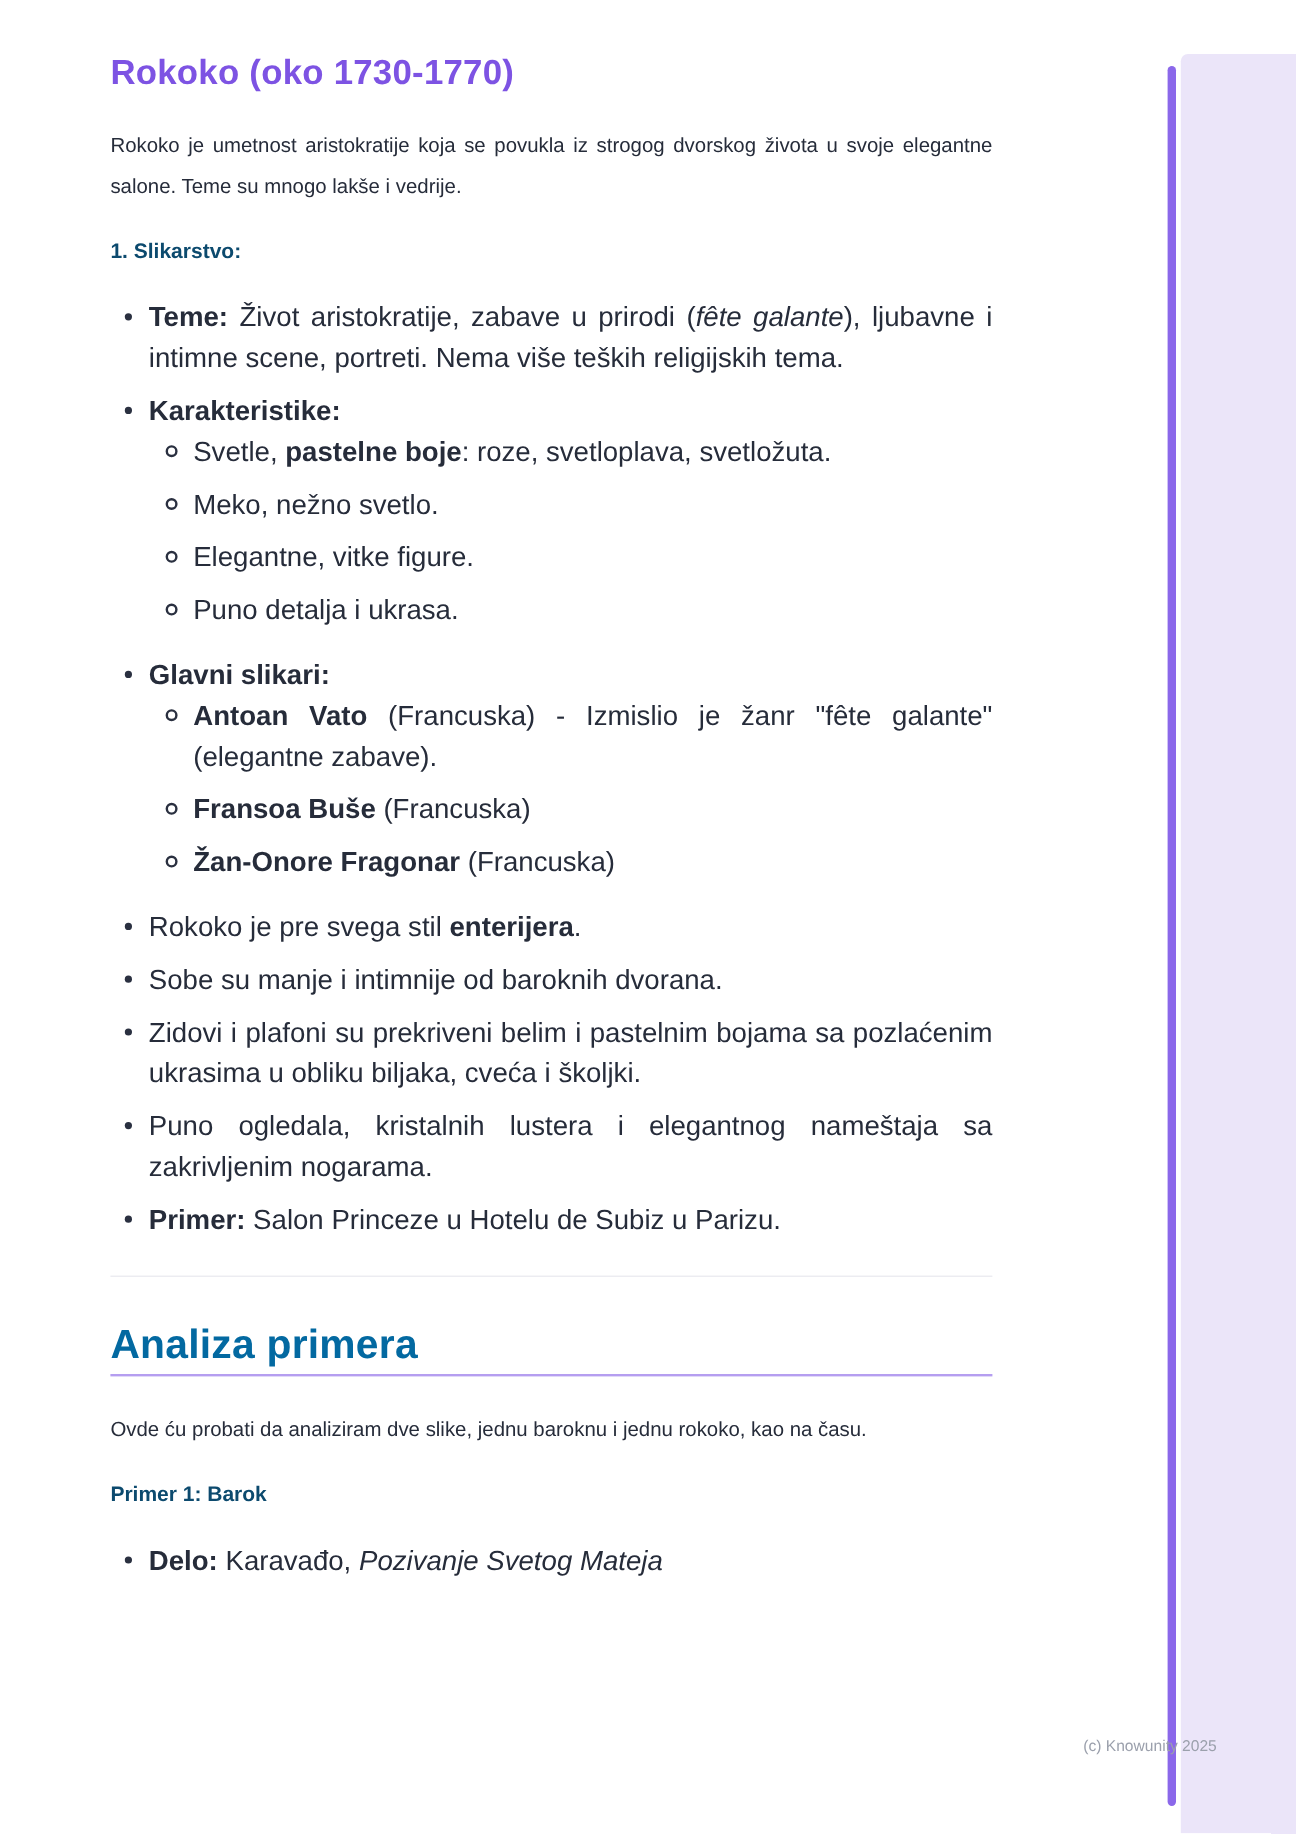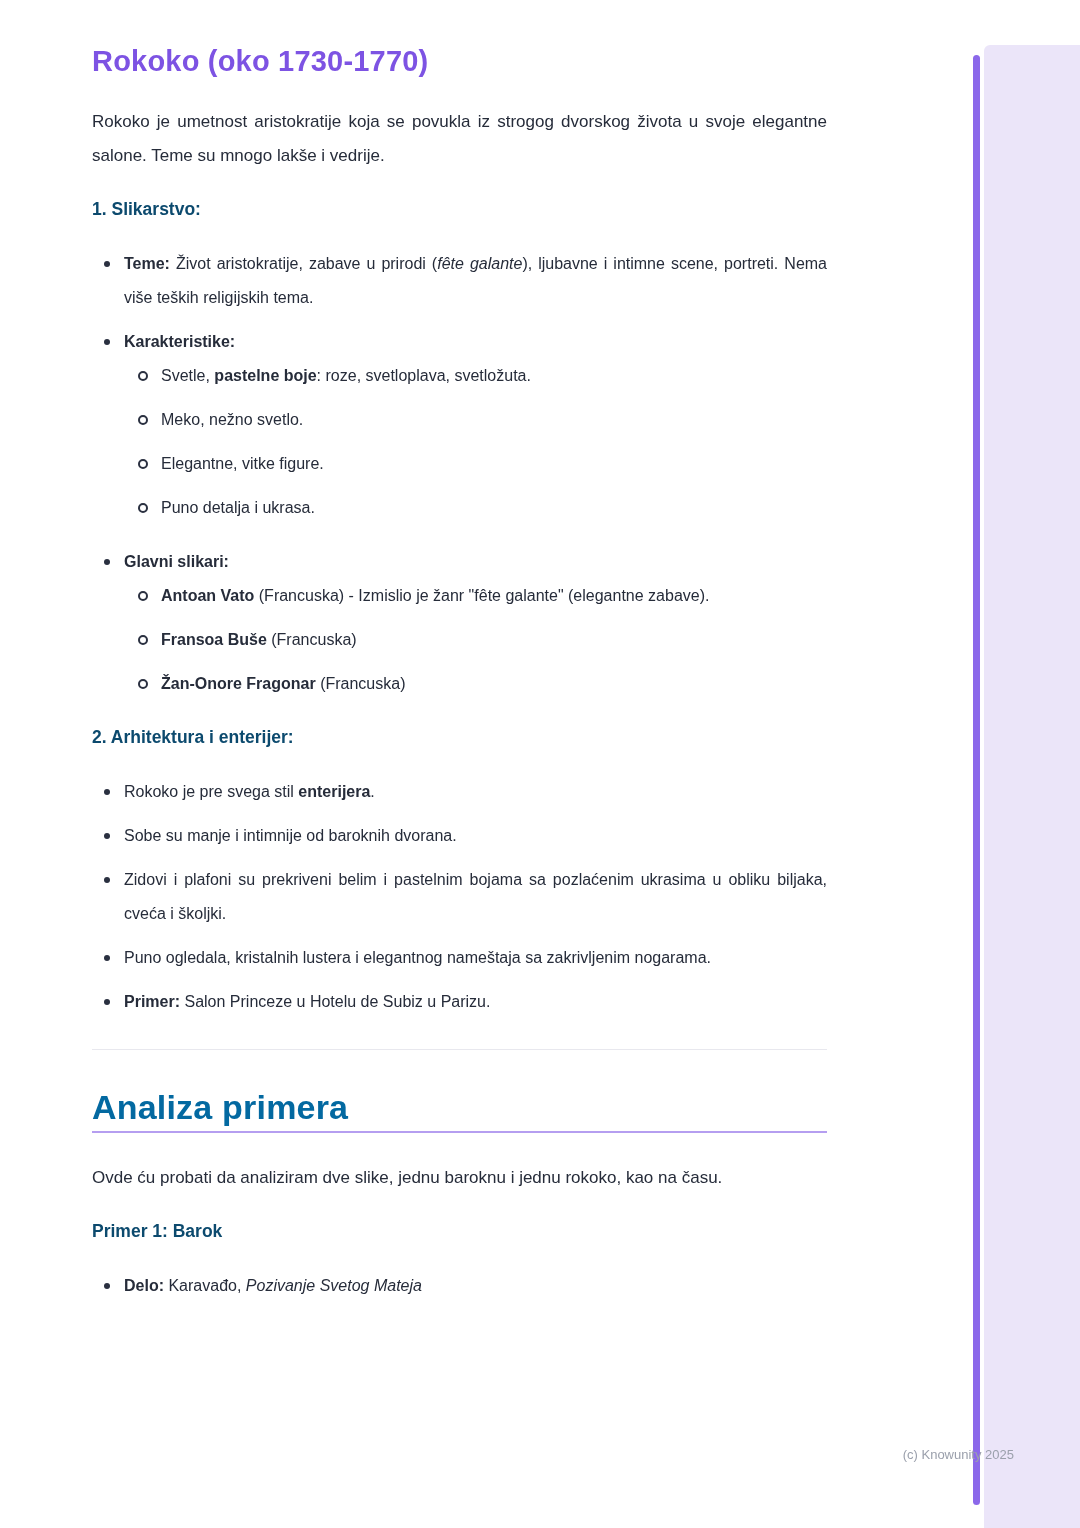--- a/index.html
+++ b/index.html
@@ -48,21 +48,21 @@
     background:#2a3040;margin:14px 14px 0 0;
   }
   .marker.circle{
     width:6px;height:6px;border-radius:50%;
     border:2px solid #2a3040;background:transparent;
     margin:12px 13px 0 0;
   }
   .li-body{flex:1;min-width:0;}
   .li-text{
     display:block;
-    font-size:16px;line-height:34px;
+    font-size:23px;line-height:34px;
     text-align:justify;
   }
   .b{font-weight:700;}
   .i{font-style:italic;}
   .divider{
     border:none;border-top:1px solid #e8e8ee;
     margin:30px 0 0 0;
   }
   .big-title{
     margin:38px 0 28px 0;
@@ -152,21 +152,20 @@
                 <span class="marker circle"></span>
                 <span class="li-body">
                   <span class="li-text"><span class="b">Žan-Onore Fragonar</span><span> (Francuska)</span></span>
                 </span>
               </li>
             </ul>
           </span>
         </li>
       </ul>
 
-    <h3 class="sub-heading">2. Arhitektura i enterijer:</h3>
 
     <ul class="list top">
         <li class="item">
           <span class="marker dot"></span>
           <span class="li-body">
             <span class="li-text"><span>Rokoko je pre svega stil </span><span class="b">enterijera</span><span>.</span></span>
           </span>
         </li>
         <li class="item">
           <span class="marker dot"></span>

